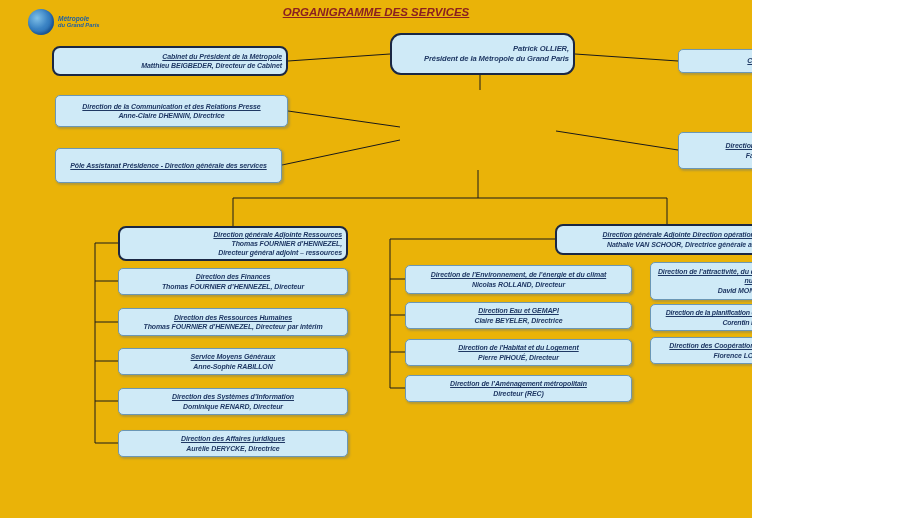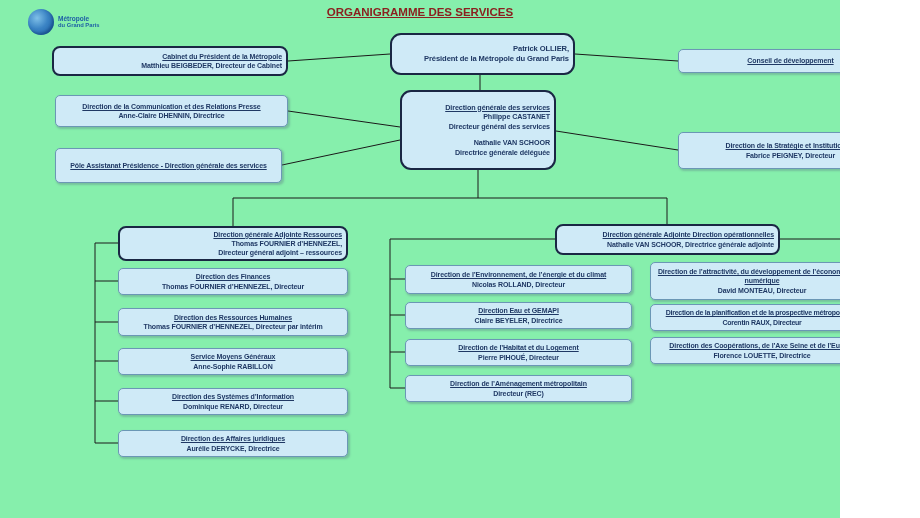--- a/index.html
+++ b/index.html
@@ -1,17 +1,17 @@
 <!DOCTYPE html>
 <html><head>
 <meta charset="utf-8">
 <style>
   html,body{margin:0;padding:0;background:#fff;}
-  #stage{position:relative;width:840px;height:518px;background:#86efac;overflow:hidden;
-         font-family:"Liberation Sans",sans-serif;}
+  #stage{position:relative;width:752px;height:518px;background:#eab308;overflow:hidden;
+         font-family:"Liberation Sans",sans-serif;font-style:italic;}
   #wires{position:absolute;left:0;top:0;z-index:1;}
   .title{position:absolute;top:6px;left:0;width:100%;text-align:center;
          font-size:11.5px;font-weight:bold;text-decoration:underline;color:#8B2020;z-index:2;}
   .node{position:absolute;z-index:3;background:#CFEAF7;color:#1F3864;font-weight:bold;
         text-align:center;display:flex;flex-direction:column;justify-content:center;
         padding:1px 4px;box-sizing:border-box;font-size:7px;line-height:1.32;letter-spacing:-0.1px;}
   .thin{border:1px solid #6B97B5;border-radius:5px;box-shadow:1.5px 1.5px 2px rgba(90,110,130,.35);}
   .thick{border:2px solid #1A2744;border-radius:9px;text-align:right;}
   .big{font-size:7.6px;border-radius:11px;}
   .hd{text-decoration:underline;}
@@ -88,28 +88,20 @@
 
   <div class="node thin" style="left:55px;top:95px;width:233px;height:32px;">
     <div class="hd">Direction de la Communication et des Relations Presse</div>
     <div>Anne-Claire DHENNIN, Directrice</div>
   </div>
 
   <div class="node thin" style="left:55px;top:148px;width:227px;height:35px;">
     <div class="hd">Pôle Assistanat Présidence - Direction générale des services</div>
   </div>
 
-  <div class="node thick big" style="left:400px;top:90px;width:156px;height:80px;font-size:7.2px;">
-    <div class="hd">Direction générale des services</div>
-    <div>Philippe CASTANET</div>
-    <div>Directeur général des services</div>
-    <div class="sp"></div>
-    <div>Nathalie VAN SCHOOR</div>
-    <div>Directrice générale déléguée</div>
-  </div>
 
   <div class="node thin" style="left:678px;top:49px;width:225px;height:24px;">
     <div class="hd">Conseil de développement</div>
   </div>
 
   <div class="node thin" style="left:678px;top:132px;width:225px;height:37px;">
     <div class="hd">Direction de la Stratégie et Institutionnel</div>
     <div>Fabrice PEIGNEY, Directeur</div>
   </div>
 

